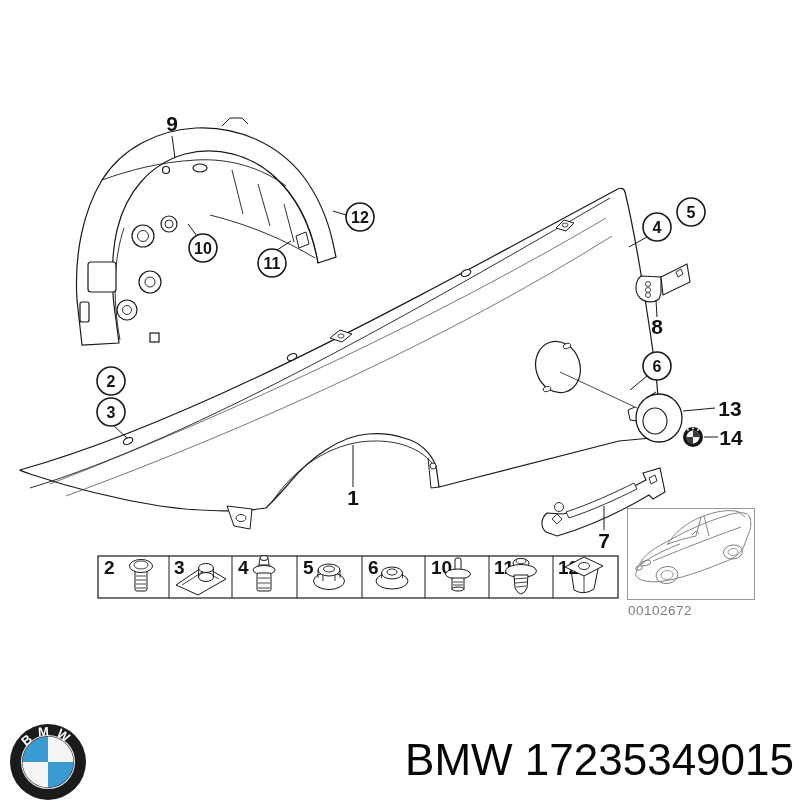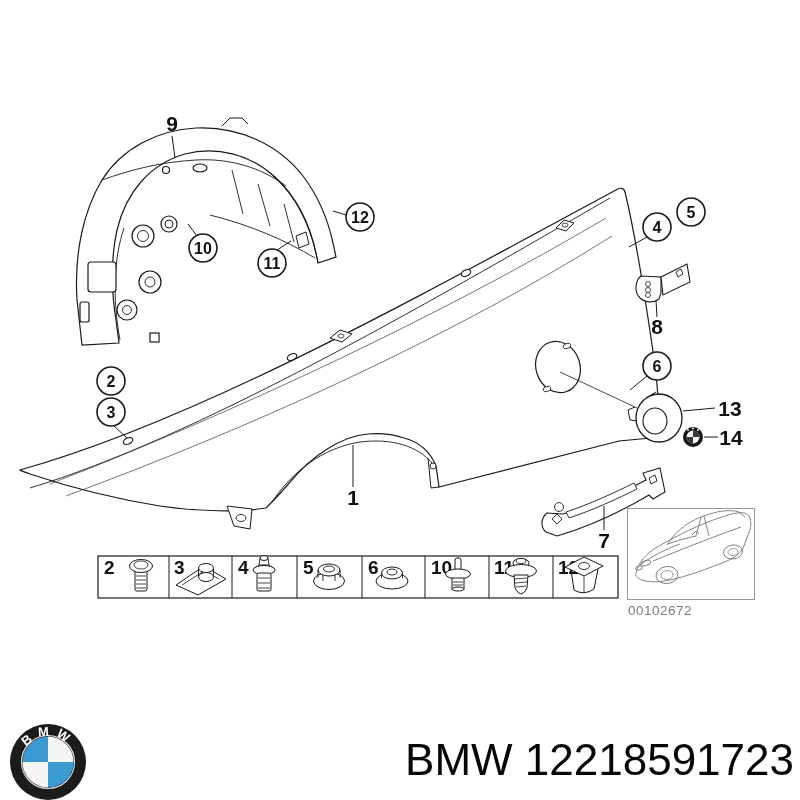--- a/index.html
+++ b/index.html
@@ -278,15 +278,15 @@
     <circle cx="39" cy="39" r="26.5" fill="none" stroke="#d9d9d9" stroke-width="1.2"></circle>
     <path d="M39,39 L39,13.5 A25.5,25.5 0 0 1 64.5,39 Z" fill="#f5f5f5"></path>
     <path d="M39,39 L64.5,39 A25.5,25.5 0 0 1 39,64.5 Z" fill="#3A9AD2"></path>
     <path d="M39,39 L39,64.5 A25.5,25.5 0 0 1 13.5,39 Z" fill="#f5f5f5"></path>
     <path d="M39,39 L13.5,39 A25.5,25.5 0 0 1 39,13.5 Z" fill="#3A9AD2"></path>
     <text font-size="13" font-weight="bold" fill="#ffffff" letter-spacing="6">
       <textPath href="#logoArc" startOffset="50%" text-anchor="middle">BMW</textPath>
     </text>
   </svg>
 
-  <div class="part-number">BMW 12218591723</div>
+  <div class="part-number">BMW 17235349015</div>
 
 </div>
 
 </body></html>

